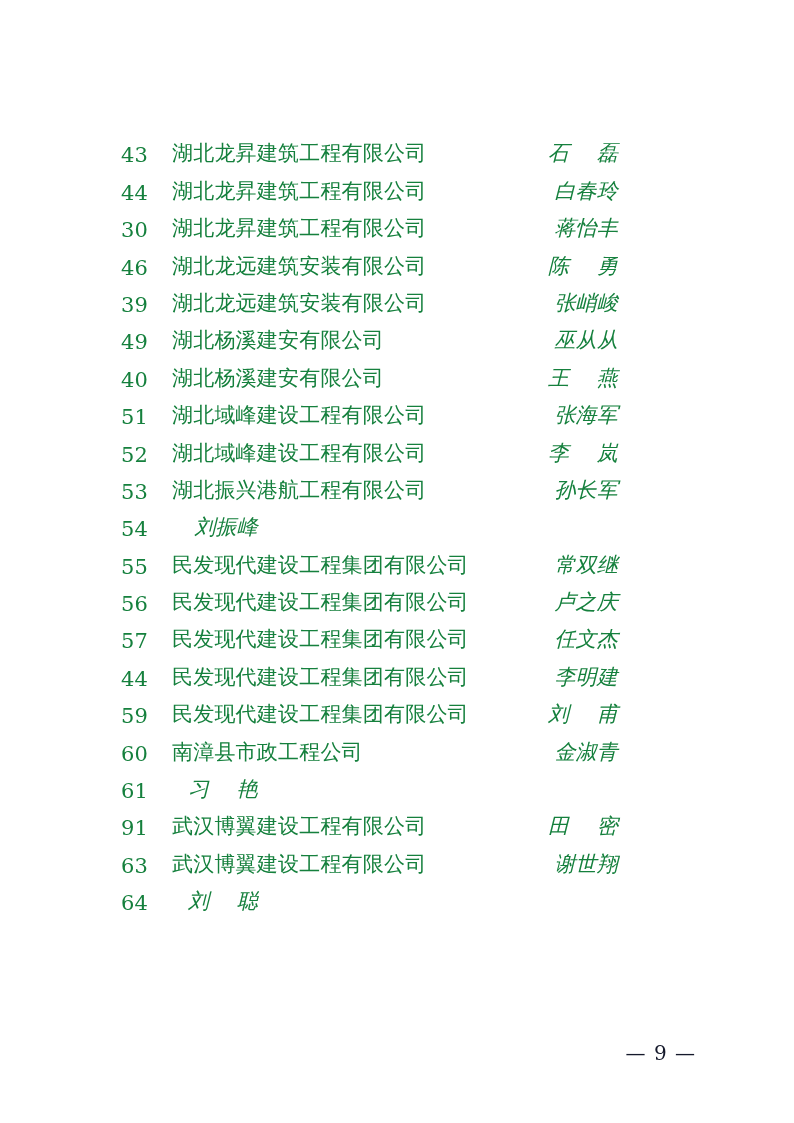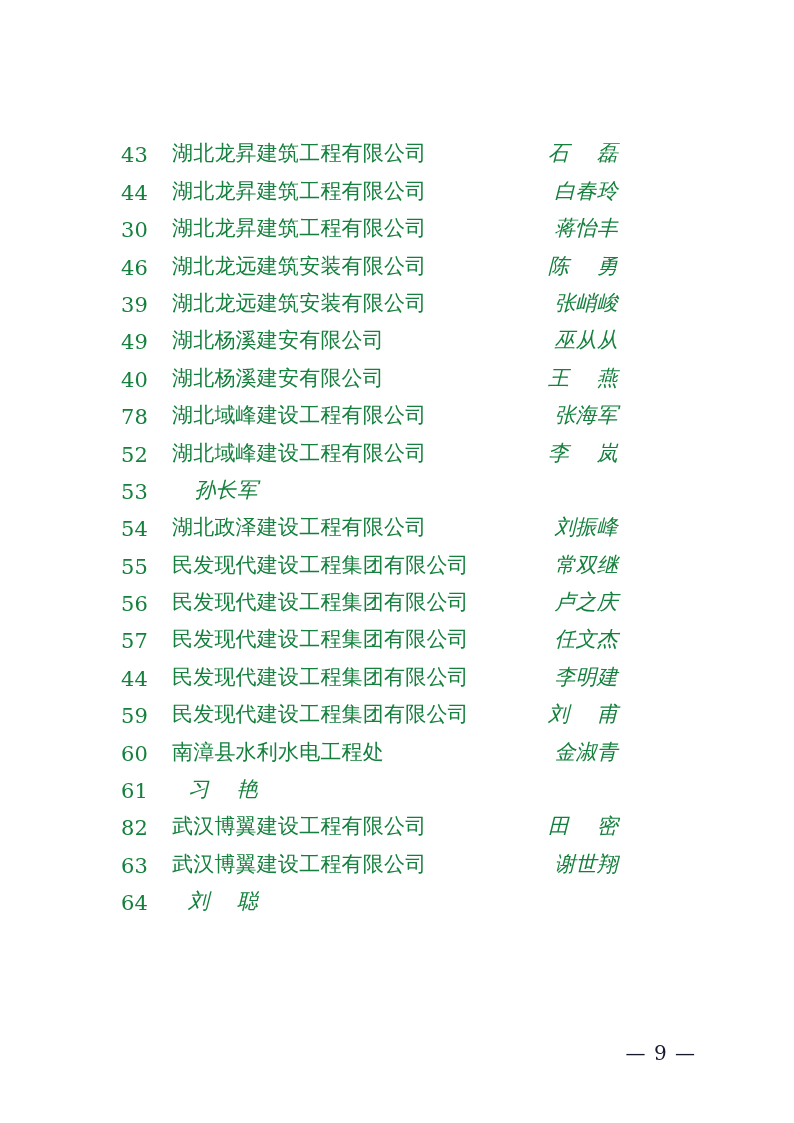--- a/index.html
+++ b/index.html
@@ -98,36 +98,36 @@
         <span class="entry-index">49</span>
         <span class="entry-name">湖北杨溪建安有限公司</span>
         <span class="entry-person">巫从从</span>
       </div>
       <div class="entry-row">
         <span class="entry-index">40</span>
         <span class="entry-name">湖北杨溪建安有限公司</span>
         <span class="entry-person">王    燕</span>
       </div>
       <div class="entry-row">
-        <span class="entry-index">78</span>
+        <span class="entry-index">51</span>
         <span class="entry-name">湖北域峰建设工程有限公司</span>
         <span class="entry-person">张海军</span>
       </div>
       <div class="entry-row">
         <span class="entry-index">52</span>
         <span class="entry-name">湖北域峰建设工程有限公司</span>
         <span class="entry-person">李    岚</span>
       </div>
       <div class="entry-row">
         <span class="entry-index">53</span>
+        <span class="entry-name">湖北振兴港航工程有限公司</span>
         <span class="entry-person">孙长军</span>
       </div>
       <div class="entry-row">
         <span class="entry-index">54</span>
-        <span class="entry-name">湖北政泽建设工程有限公司</span>
         <span class="entry-person">刘振峰</span>
       </div>
       <div class="entry-row">
         <span class="entry-index">55</span>
         <span class="entry-name">民发现代建设工程集团有限公司</span>
         <span class="entry-person">常双继</span>
       </div>
       <div class="entry-row">
         <span class="entry-index">56</span>
         <span class="entry-name">民发现代建设工程集团有限公司</span>
@@ -143,29 +143,29 @@
         <span class="entry-name">民发现代建设工程集团有限公司</span>
         <span class="entry-person">李明建</span>
       </div>
       <div class="entry-row">
         <span class="entry-index">59</span>
         <span class="entry-name">民发现代建设工程集团有限公司</span>
         <span class="entry-person">刘    甫</span>
       </div>
       <div class="entry-row">
         <span class="entry-index">60</span>
-        <span class="entry-name">南漳县水利水电工程处</span>
+        <span class="entry-name">南漳县市政工程公司</span>
         <span class="entry-person">金淑青</span>
       </div>
       <div class="entry-row">
         <span class="entry-index">61</span>
         <span class="entry-person">习    艳</span>
       </div>
       <div class="entry-row">
-        <span class="entry-index">82</span>
+        <span class="entry-index">91</span>
         <span class="entry-name">武汉博翼建设工程有限公司</span>
         <span class="entry-person">田    密</span>
       </div>
       <div class="entry-row">
         <span class="entry-index">63</span>
         <span class="entry-name">武汉博翼建设工程有限公司</span>
         <span class="entry-person">谢世翔</span>
       </div>
       <div class="entry-row">
         <span class="entry-index">64</span>

